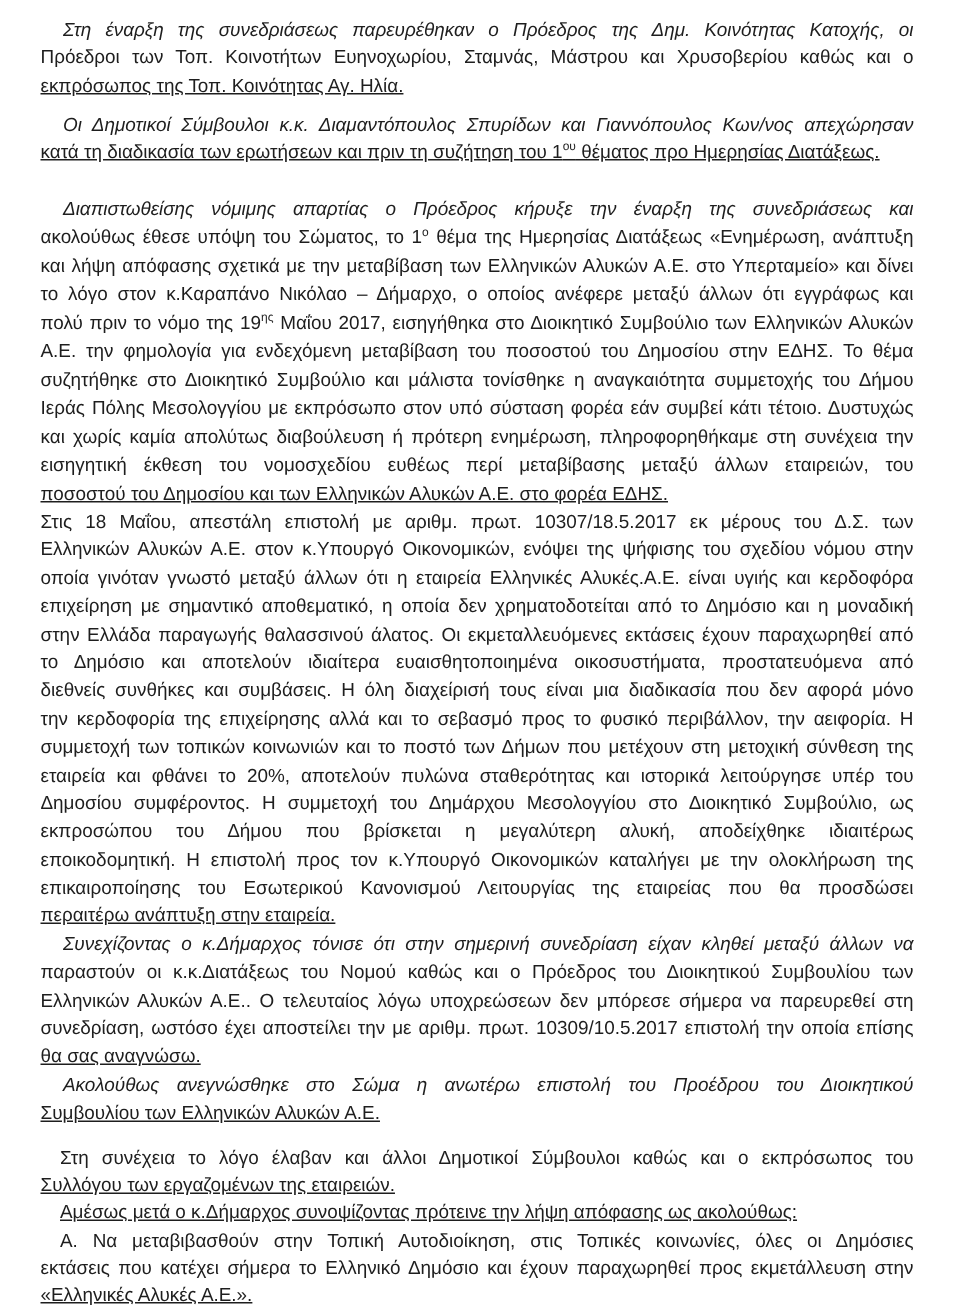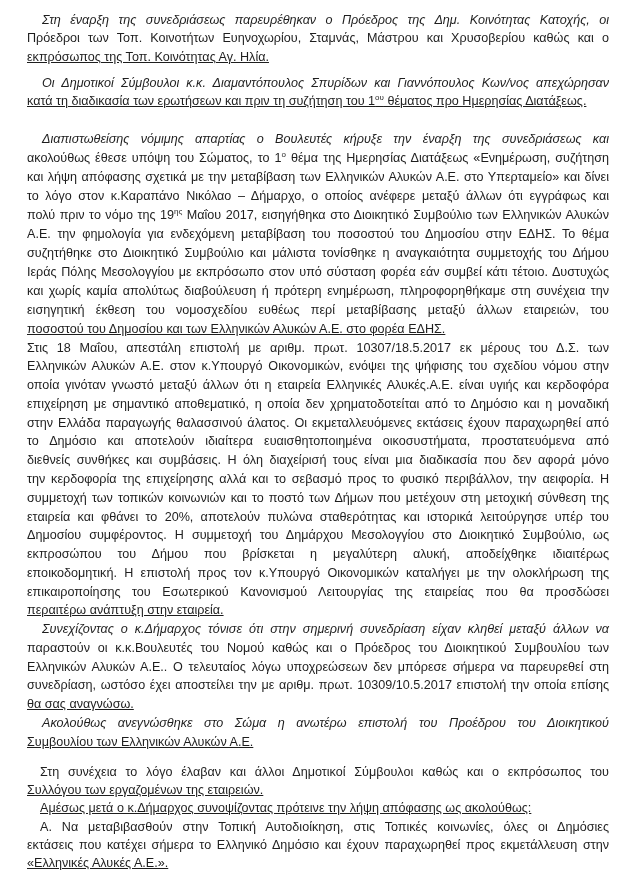--- a/index.html
+++ b/index.html
@@ -23,22 +23,22 @@
 
 <div class="page">
 
   <div class="ln ind" style="top:11px">Στη έναρξη της συνεδριάσεως  παρευρέθηκαν ο Πρόεδρος της Δημ. Κοινότητας Κατοχής, οι</div>
   <div class="ln" style="top:29px">Πρόεδροι των Τοπ. Κοινοτήτων Ευηνοχωρίου, Σταμνάς, Μάστρου και Χρυσοβερίου καθώς και ο</div>
   <div class="ln last" style="top:48px">εκπρόσωπος της Τοπ. Κοινότητας Αγ. Ηλία.</div>
 
   <div class="ln ind" style="top:74px">Οι Δημοτικοί Σύμβουλοι κ.κ. Διαμαντόπουλος Σπυρίδων και Γιαννόπουλος Κων/νος απεχώρησαν</div>
   <div class="ln last" style="top:92px"><span>κατά τη διαδικασία των ερωτήσεων και πριν τη συζήτηση του 1</span><sup>ου</sup><span> θέματος προ Ημερησίας Διατάξεως.</span></div>
 
-  <div class="ln ind" style="top:130px">Διαπιστωθείσης νόμιμης απαρτίας ο Βουλευτές κήρυξε την έναρξη της συνεδριάσεως και</div>
-  <div class="ln" style="top:149px"><span>ακολούθως έθεσε υπόψη του Σώματος, το 1</span><sup>ο</sup><span> θέμα της Ημερησίας Διατάξεως «Ενημέρωση, συζήτηση</span></div>
+  <div class="ln ind" style="top:130px">Διαπιστωθείσης νόμιμης απαρτίας ο Πρόεδρος κήρυξε την έναρξη της συνεδριάσεως και</div>
+  <div class="ln" style="top:149px"><span>ακολούθως έθεσε υπόψη του Σώματος, το 1</span><sup>ο</sup><span> θέμα της Ημερησίας Διατάξεως «Ενημέρωση, ανάπτυξη</span></div>
   <div class="ln" style="top:168px">και λήψη απόφασης σχετικά με την μεταβίβαση των Ελληνικών Αλυκών Α.Ε. στο Υπερταμείο» και δίνει</div>
   <div class="ln" style="top:187px">το λόγο στον κ.Καραπάνο Νικόλαο – Δήμαρχο, ο οποίος ανέφερε μεταξύ άλλων ότι εγγράφως και</div>
   <div class="ln" style="top:206px"><span>πολύ πριν το νόμο της 19</span><sup>ης</sup><span> Μαΐου 2017, εισηγήθηκα στο Διοικητικό Συμβούλιο των Ελληνικών Αλυκών</span></div>
   <div class="ln" style="top:225px">Α.Ε. την φημολογία για ενδεχόμενη μεταβίβαση του ποσοστού του Δημοσίου στην ΕΔΗΣ. Το θέμα</div>
   <div class="ln" style="top:244px">συζητήθηκε στο Διοικητικό Συμβούλιο και μάλιστα τονίσθηκε η αναγκαιότητα συμμετοχής του Δήμου</div>
   <div class="ln" style="top:263px">Ιεράς Πόλης Μεσολογγίου με εκπρόσωπο στον υπό σύσταση φορέα εάν συμβεί κάτι τέτοιο. Δυστυχώς</div>
   <div class="ln" style="top:282px">και χωρίς καμία απολύτως διαβούλευση ή πρότερη ενημέρωση, πληροφορηθήκαμε στη συνέχεια την</div>
   <div class="ln" style="top:301px">εισηγητική έκθεση του νομοσχεδίου ευθέως περί μεταβίβασης μεταξύ άλλων εταιρειών, του</div>
   <div class="ln last" style="top:320px">ποσοστού του Δημοσίου και των Ελληνικών Αλυκών Α.Ε. στο φορέα ΕΔΗΣ.</div>
 
@@ -52,21 +52,21 @@
   <div class="ln" style="top:470px">την κερδοφορία της επιχείρησης αλλά και το σεβασμό προς το φυσικό περιβάλλον, την αειφορία. Η</div>
   <div class="ln" style="top:489px">συμμετοχή των τοπικών κοινωνιών και το ποστό των Δήμων που μετέχουν στη μετοχική σύνθεση της</div>
   <div class="ln" style="top:508px">εταιρεία και φθάνει το 20%, αποτελούν πυλώνα σταθερότητας και ιστορικά λειτούργησε υπέρ του</div>
   <div class="ln" style="top:526px">Δημοσίου συμφέροντος. Η συμμετοχή του Δημάρχου Μεσολογγίου στο Διοικητικό Συμβούλιο, ως</div>
   <div class="ln" style="top:545px">εκπροσώπου του Δήμου που βρίσκεται η μεγαλύτερη αλυκή, αποδείχθηκε ιδιαιτέρως</div>
   <div class="ln" style="top:564px">εποικοδομητική. Η επιστολή προς τον κ.Υπουργό Οικονομικών καταλήγει με την ολοκλήρωση της</div>
   <div class="ln" style="top:583px">επικαιροποίησης του Εσωτερικού Κανονισμού Λειτουργίας της εταιρείας που θα προσδώσει</div>
   <div class="ln last" style="top:601px">περαιτέρω ανάπτυξη στην εταιρεία.</div>
 
   <div class="ln ind" style="top:620px">Συνεχίζοντας ο κ.Δήμαρχος τόνισε ότι στην σημερινή συνεδρίαση είχαν κληθεί μεταξύ άλλων να</div>
-  <div class="ln" style="top:639px">παραστούν οι κ.κ.Βουλευτές του Νομού καθώς και ο Πρόεδρος του Διοικητικού Συμβουλίου των</div>
+  <div class="ln" style="top:639px">παραστούν οι κ.κ.Διατάξεως του Νομού καθώς και ο Πρόεδρος του Διοικητικού Συμβουλίου των</div>
   <div class="ln" style="top:658px">Ελληνικών Αλυκών Α.Ε.. Ο τελευταίος λόγω υποχρεώσεων δεν μπόρεσε σήμερα να παρευρεθεί στη</div>
   <div class="ln" style="top:676px">συνεδρίαση, ωστόσο έχει αποστείλει την με αριθμ. πρωτ. 10309/10.5.2017 επιστολή την οποία επίσης</div>
   <div class="ln last" style="top:695px">θα σας αναγνώσω.</div>
 
   <div class="ln ind" style="top:714px">Ακολούθως ανεγνώσθηκε στο Σώμα η ανωτέρω επιστολή του Προέδρου του Διοικητικού</div>
   <div class="ln last" style="top:733px">Συμβουλίου των Ελληνικών Αλυκών Α.Ε.</div>
 
   <div class="ln ind2" style="top:763px">Στη συνέχεια το λόγο έλαβαν και άλλοι Δημοτικοί Σύμβουλοι καθώς και ο εκπρόσωπος του</div>
   <div class="ln last" style="top:781px">Συλλόγου των εργαζομένων της εταιρειών.</div>
   <div class="ln ind2 last" style="top:799px">Αμέσως μετά ο κ.Δήμαρχος συνοψίζοντας πρότεινε την λήψη απόφασης ως ακολούθως:</div>

